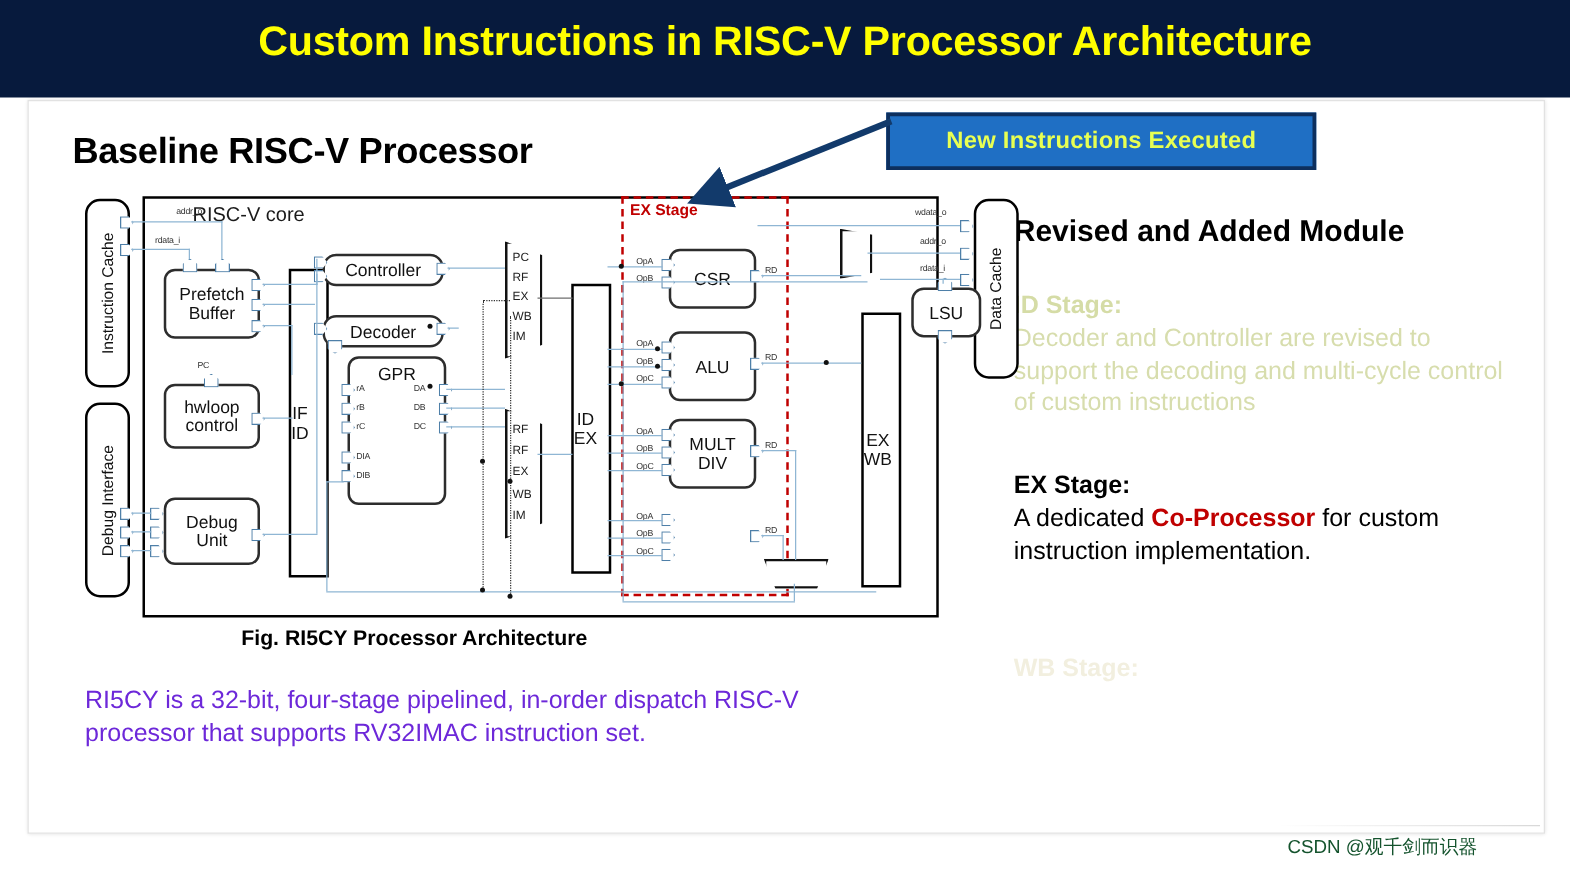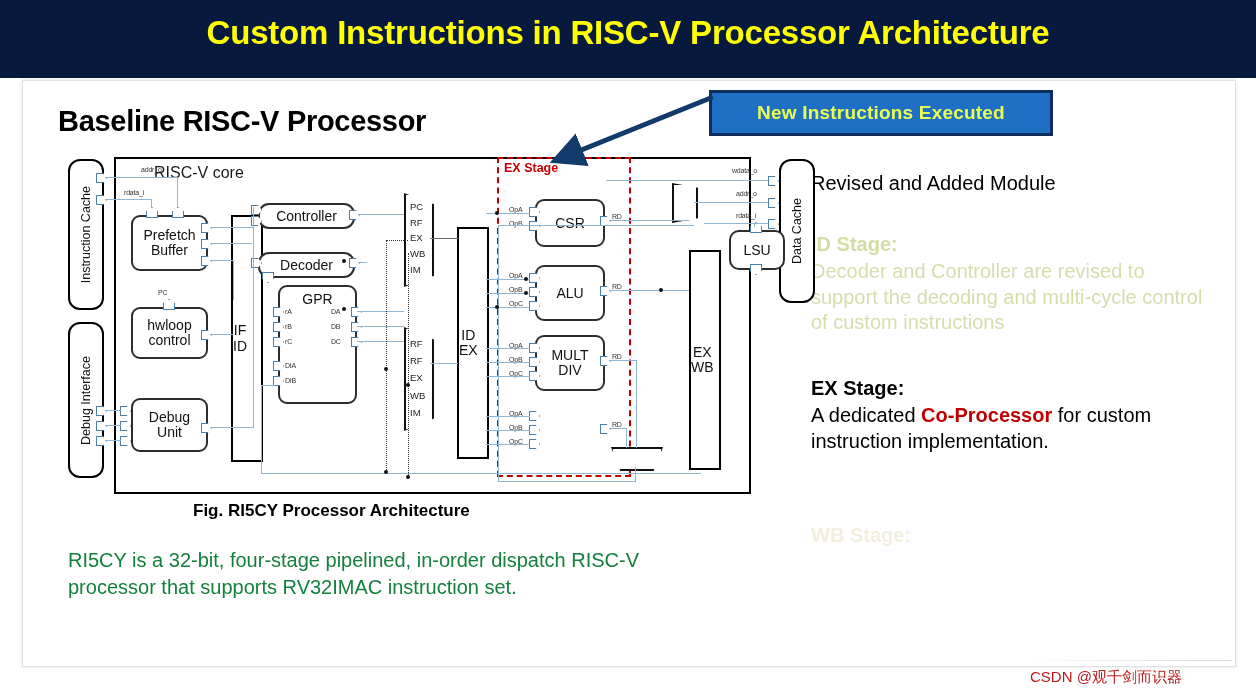--- a/index.html
+++ b/index.html
@@ -31,21 +31,21 @@
     box-shadow:0 0 3px rgba(0,0,0,.12);
   }
   
   #baseline-heading{
     position:absolute;left:35px;top:24px;
     font-size:29px;font-weight:bold;color:#000;
     letter-spacing:-0.3px;
   }
   #revised-heading{
     position:absolute;left:788px;top:91px;
-    font-size:20px;font-weight:normal;color:#000;
+    font-size:24px;font-weight:bold;color:#000;
   }
   
   .rtxt{position:absolute;left:788px;width:400px;line-height:1.28;}
   #id-stage-title{top:151px;font-size:20px;font-weight:bold;color:#d5dca6;}
   #id-stage-body{top:178px;font-size:20px;color:#d7ddad;}
   #ex-stage-title{top:295px;font-size:20px;font-weight:bold;color:#000;}
   #ex-stage-body{top:322px;font-size:20px;color:#000;}
   .co-proc-hl{color:#c00000;font-weight:bold;}
   #wb-stage-title{top:408px;font-size:20px;font-weight:bold;color:#f2efdf;margin-top:34px;}
   #wb-stage-body{top:435px;font-size:20px;color:#f3f1e1;}
@@ -58,26 +58,26 @@
   #callout-label{
     color:#e8ff52;font-size:19px;font-weight:bold;letter-spacing:.2px;
   }
   
   #fig-caption{
     position:absolute;left:170px;top:420px;width:320px;text-align:left;
     font-size:17px;font-weight:bold;color:#000;
   }
   #riscy-note{
     position:absolute;left:45px;top:466px;width:660px;
-    font-size:20px;color:#15803d;line-height:1.35;
+    font-size:20px;color:#6d28d9;line-height:1.35;
   }
   
   #watermark{
     position:absolute;left:1030px;top:668px;
-    font-size:15px;color:#b91c1c;
+    font-size:15px;color:#14532d;
     font-family:"Liberation Sans", sans-serif;
   }
   #watermark-rule{
     position:absolute;left:1022px;top:660px;width:210px;height:1px;
     background:linear-gradient(to right,#ffffff,#d8d8d8);
   }
   
   #diagram{
     position:absolute;left:23px;top:74px;width:705px;height:337px;
   }

